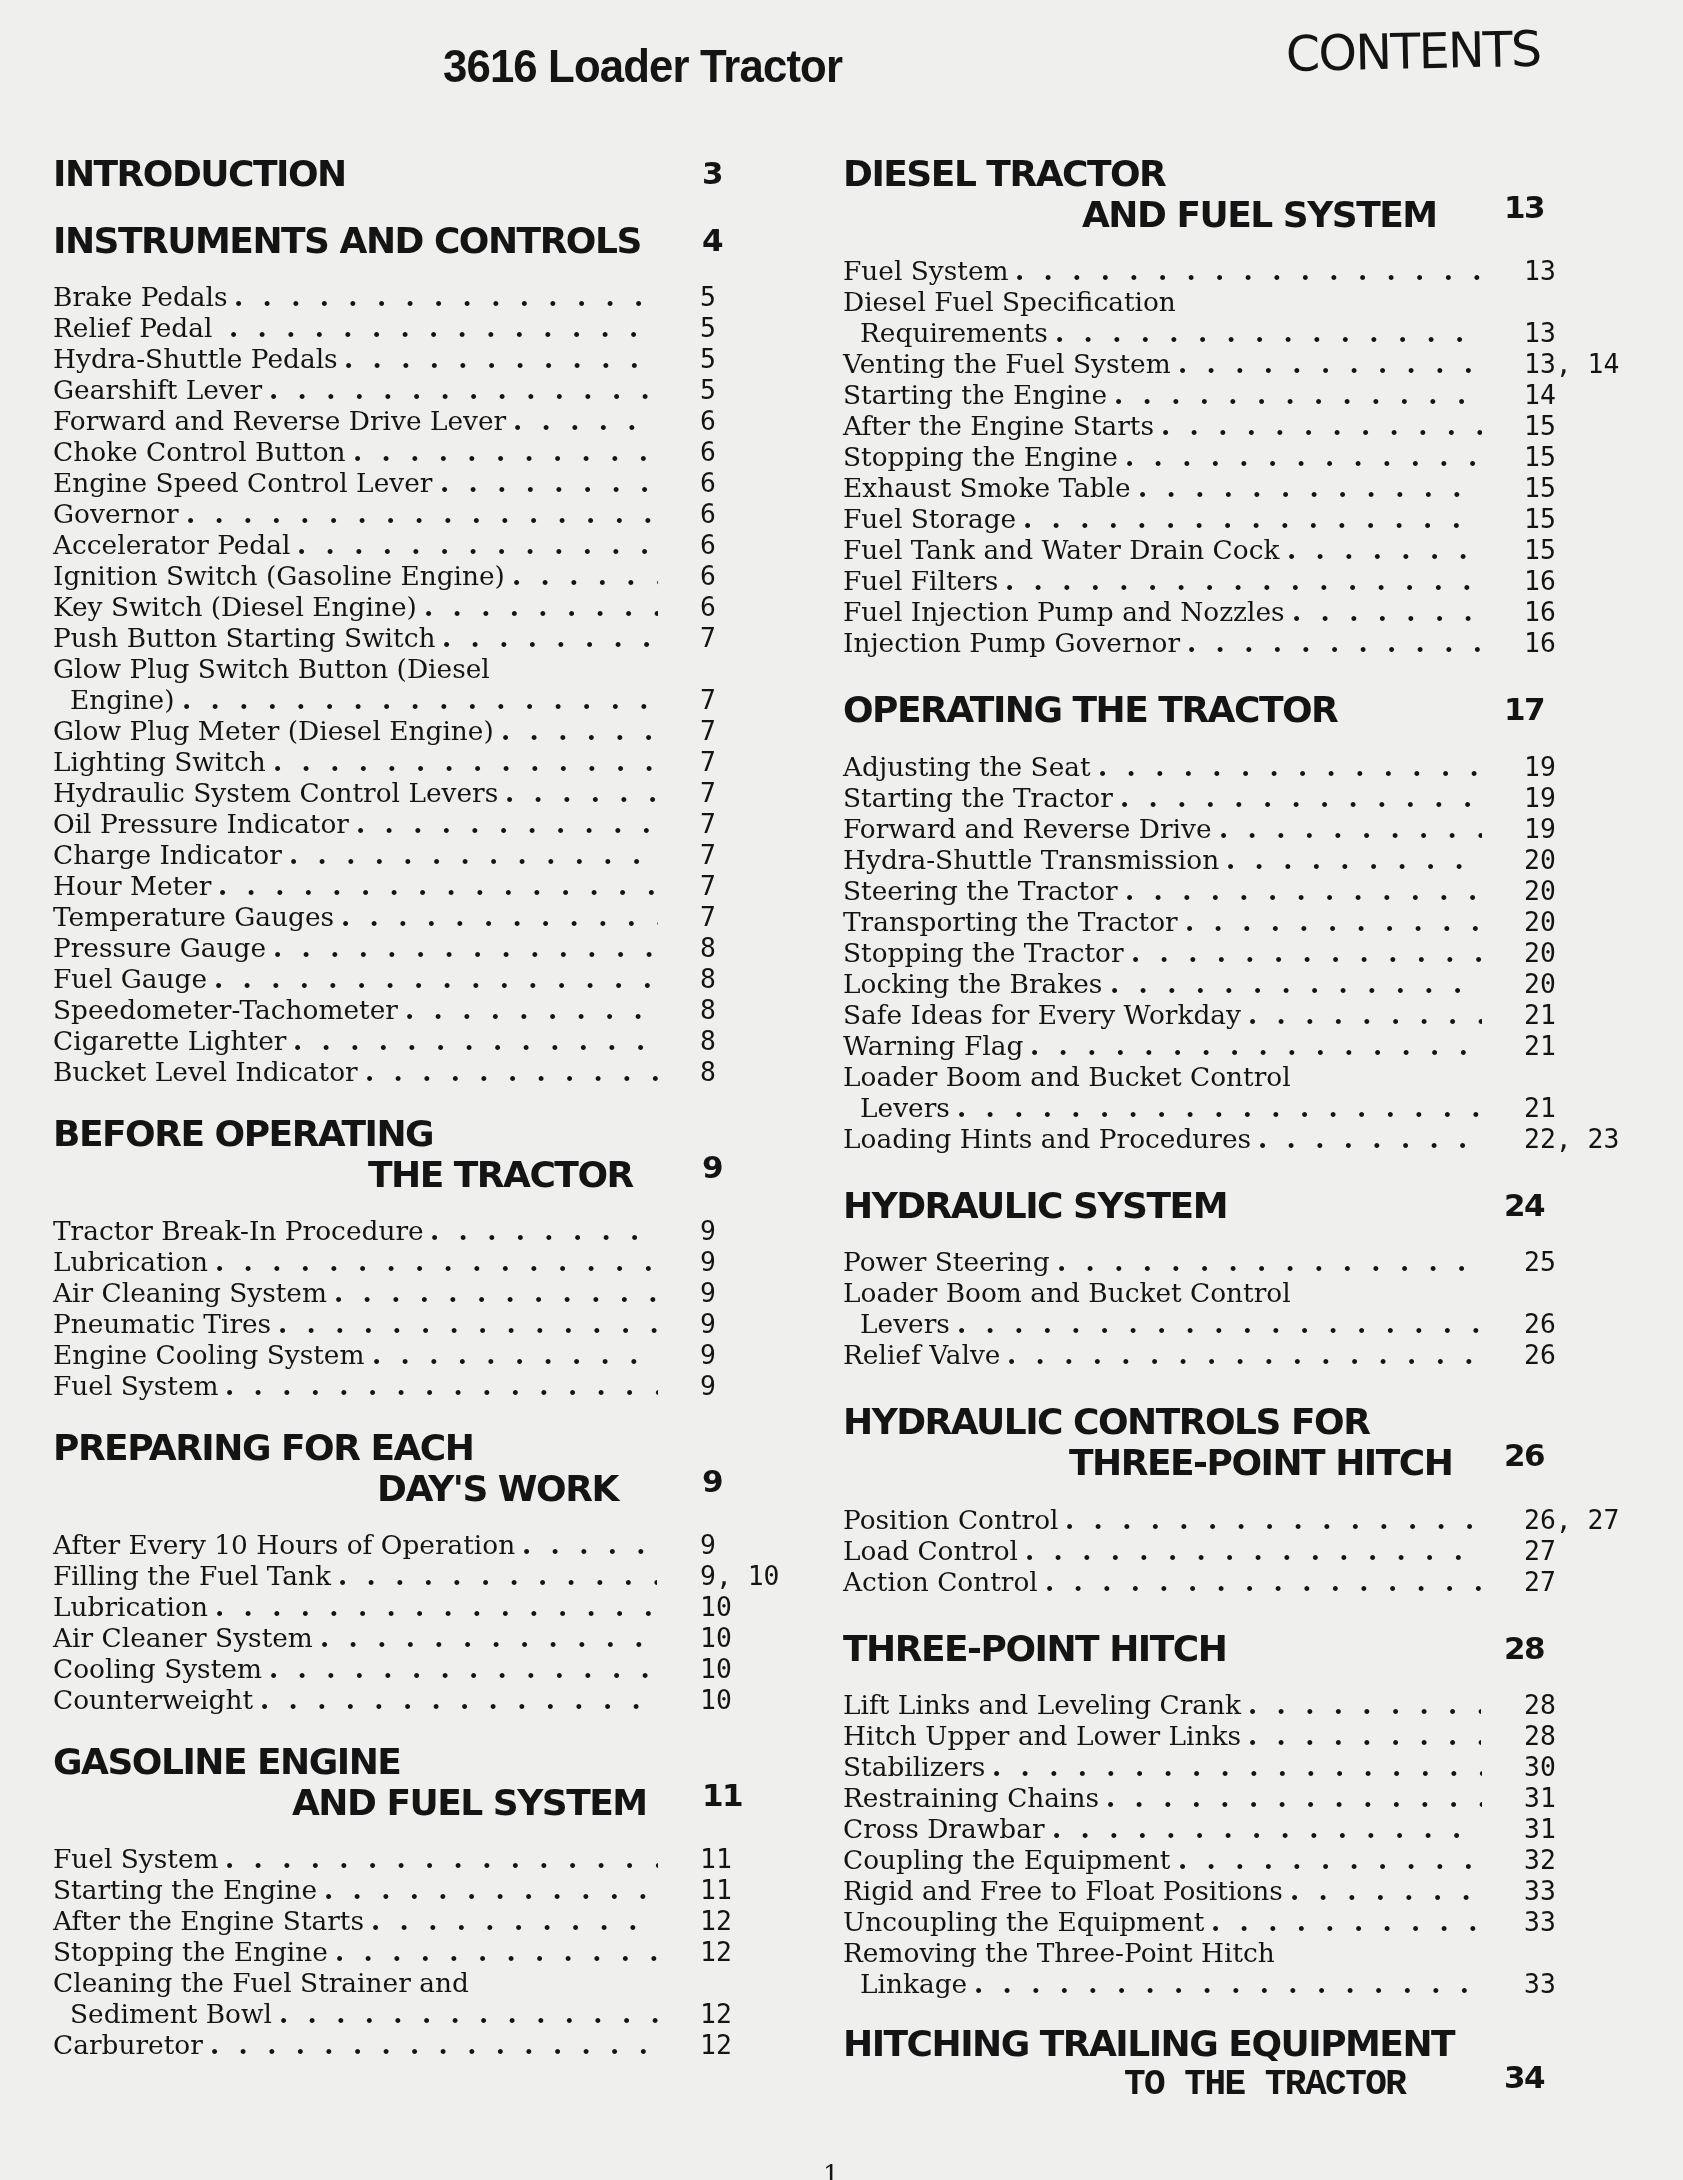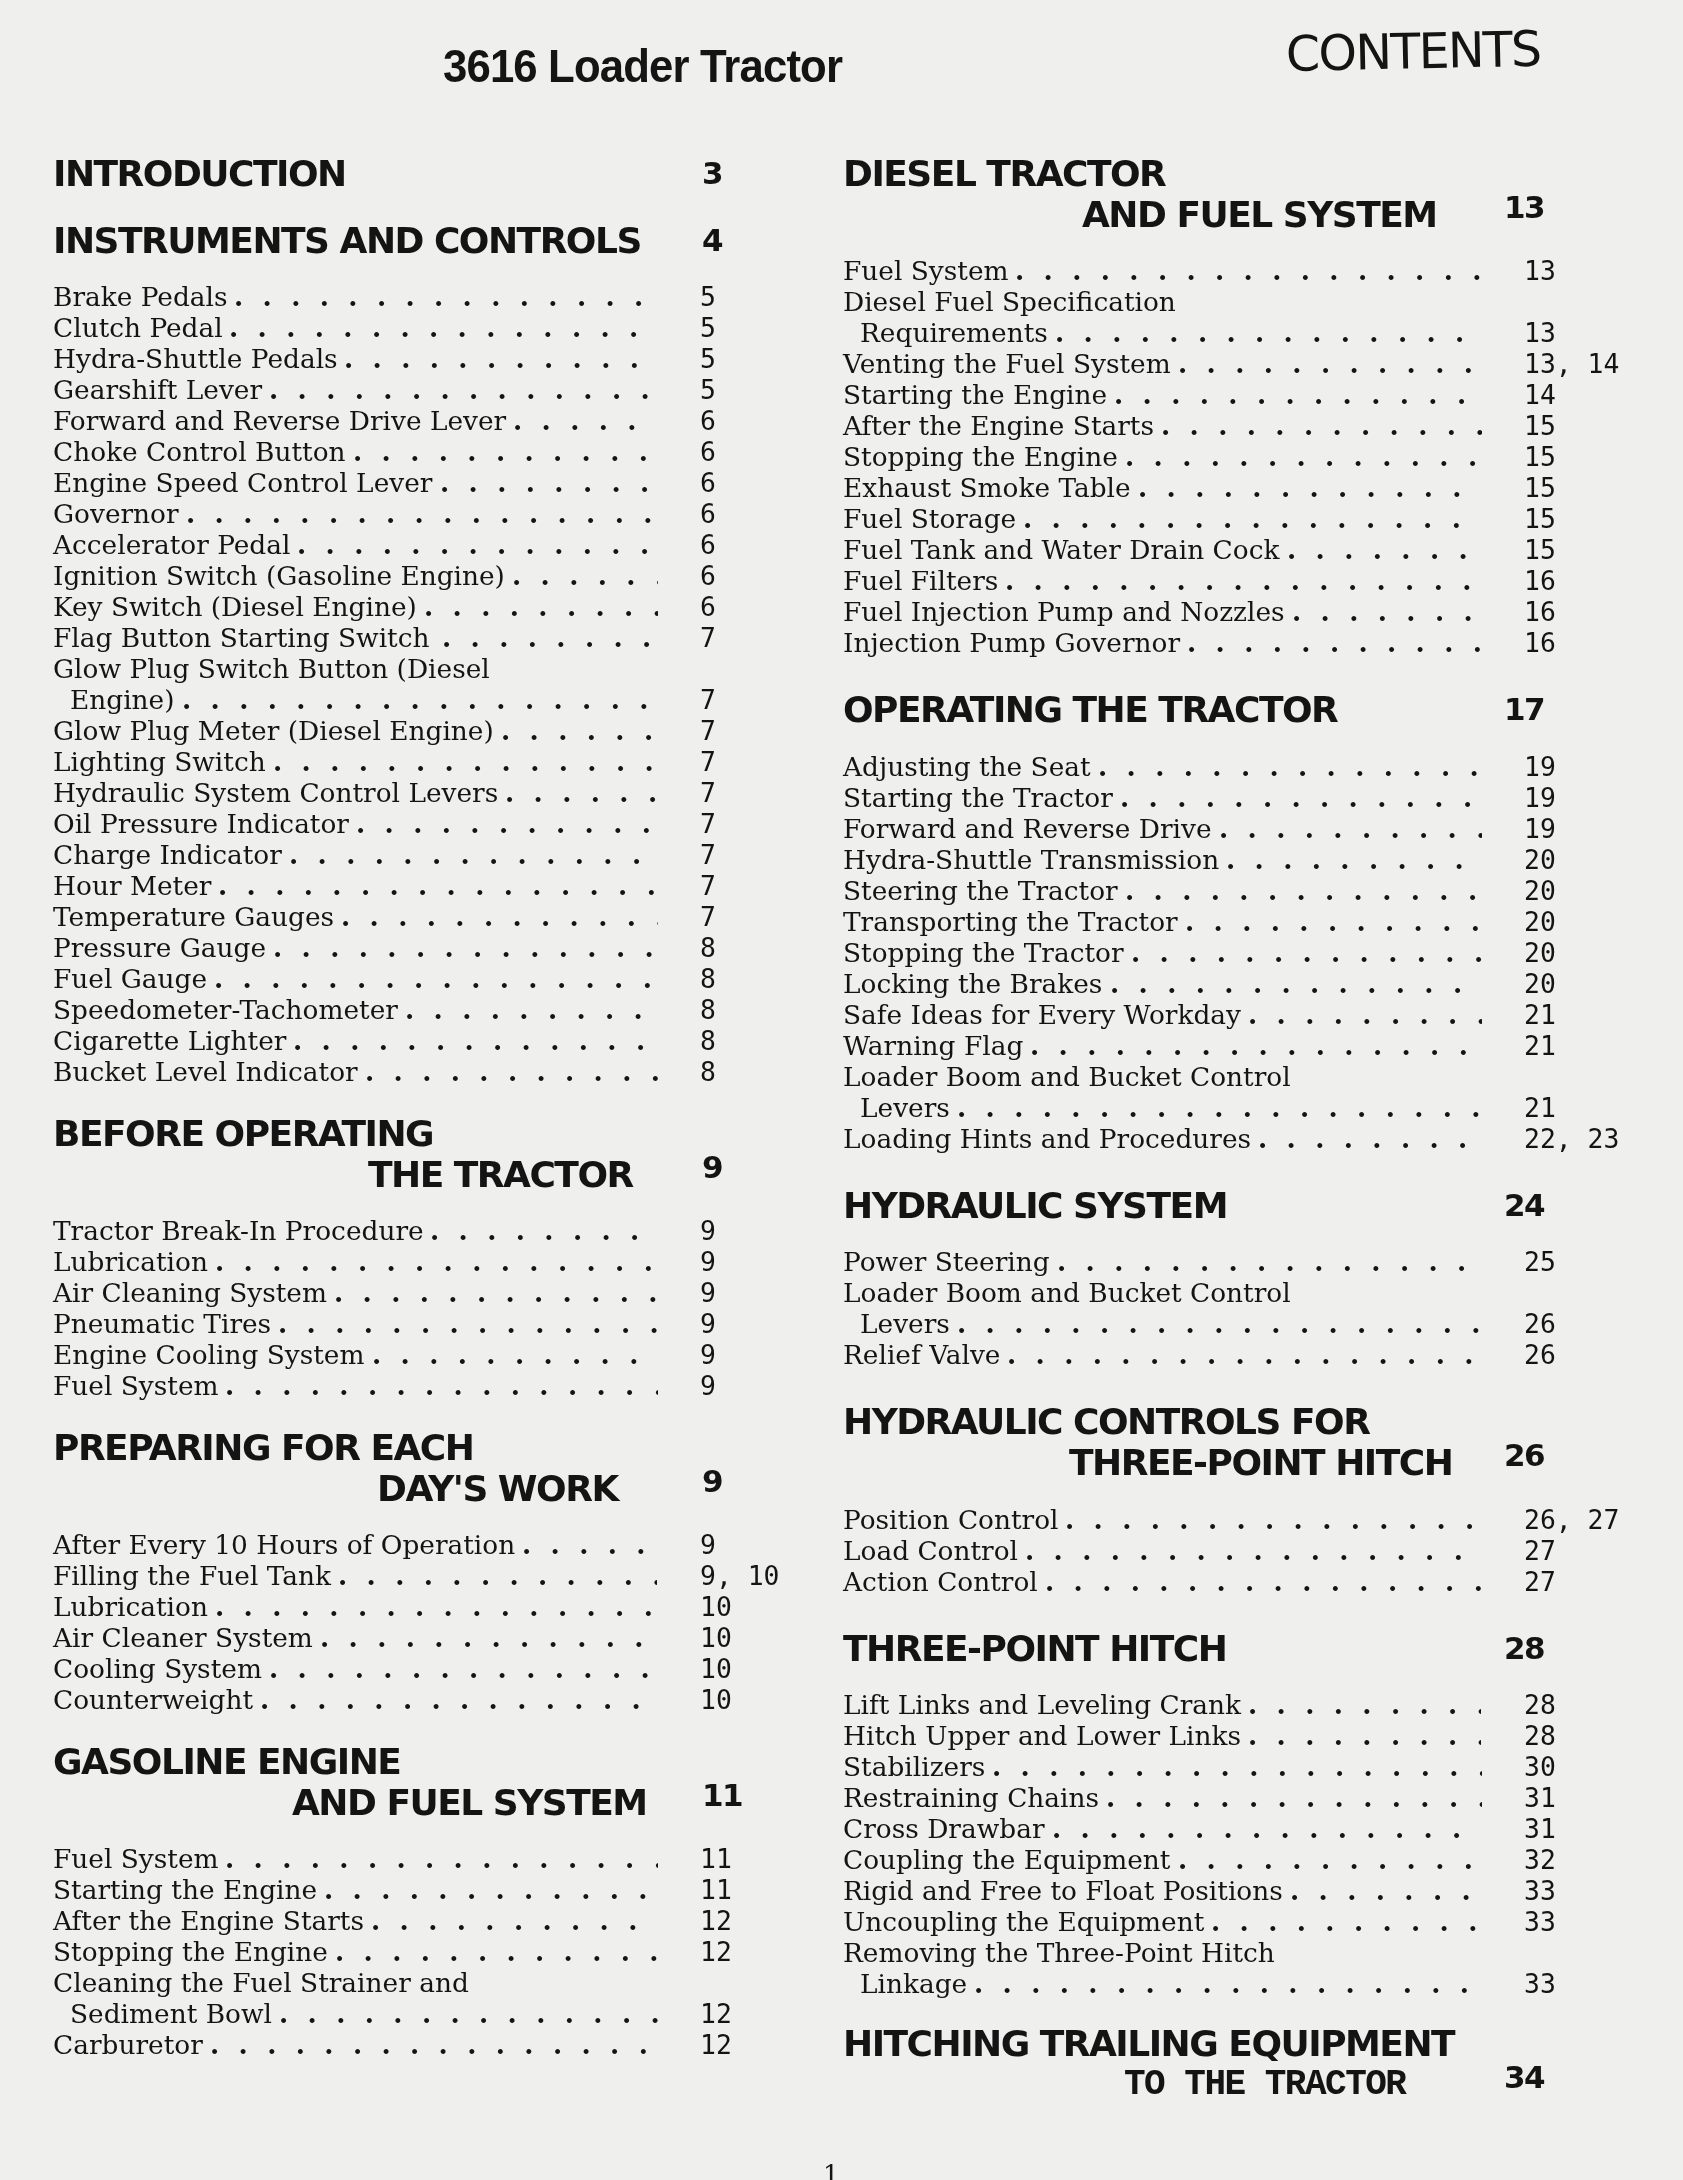--- a/index.html
+++ b/index.html
@@ -79,31 +79,31 @@
         <span class="sec-page" style="left: 649px; top: 0px;">3</span>
       </div>
     </div>
     <div class="section" style="margin-top: 25.6px;">
       <div class="sec-head">
         <span class="l1">INSTRUMENTS AND CONTROLS</span>
         <span class="sec-page" style="left: 649px; top: 0px;">4</span>
       </div>
       <div class="entries">
         <div class="entry"><span class="txt">Brake Pedals</span><span class="dots" style="left: 181px; width: 423px;">. . . . . . . . . . . . . . . . . . . . . . . . . . . . . . . . . . . .</span><span class="pg" style="left: 647px;">5</span></div>
-        <div class="entry"><span class="txt">Clutch Pedal</span><span class="dots" style="left: 176px; width: 428px;">. . . . . . . . . . . . . . . . . . . . . . . . . . . . . . . . . . . .</span><span class="pg" style="left: 647px;">5</span></div>
+        <div class="entry"><span class="txt">Relief Pedal</span><span class="dots" style="left: 176px; width: 428px;">. . . . . . . . . . . . . . . . . . . . . . . . . . . . . . . . . . . .</span><span class="pg" style="left: 647px;">5</span></div>
         <div class="entry"><span class="txt">Hydra-Shuttle Pedals</span><span class="dots" style="left: 291px; width: 313px;">. . . . . . . . . . . . . . . . . . . . . . . . . . . . . . . . . . . .</span><span class="pg" style="left: 647px;">5</span></div>
         <div class="entry"><span class="txt">Gearshift Lever</span><span class="dots" style="left: 216px; width: 388px;">. . . . . . . . . . . . . . . . . . . . . . . . . . . . . . . . . . . .</span><span class="pg" style="left: 647px;">5</span></div>
         <div class="entry"><span class="txt">Forward and Reverse Drive Lever</span><span class="dots" style="left: 460px; width: 145px;">. . . . . . . . . . . . . . . . . . . . . . . . . . . . . . . . . . . .</span><span class="pg" style="left: 647px;">6</span></div>
         <div class="entry"><span class="txt">Choke Control Button</span><span class="dots" style="left: 300px; width: 305px;">. . . . . . . . . . . . . . . . . . . . . . . . . . . . . . . . . . . .</span><span class="pg" style="left: 647px;">6</span></div>
         <div class="entry"><span class="txt">Engine Speed Control Lever</span><span class="dots" style="left: 387px; width: 218px;">. . . . . . . . . . . . . . . . . . . . . . . . . . . . . . . . . . . .</span><span class="pg" style="left: 647px;">6</span></div>
         <div class="entry"><span class="txt">Governor</span><span class="dots" style="left: 133px; width: 472px;">. . . . . . . . . . . . . . . . . . . . . . . . . . . . . . . . . . . .</span><span class="pg" style="left: 647px;">6</span></div>
         <div class="entry"><span class="txt">Accelerator Pedal</span><span class="dots" style="left: 244px; width: 360px;">. . . . . . . . . . . . . . . . . . . . . . . . . . . . . . . . . . . .</span><span class="pg" style="left: 647px;">6</span></div>
         <div class="entry"><span class="txt">Ignition Switch (Gasoline Engine)</span><span class="dots" style="left: 459px; width: 146px;">. . . . . . . . . . . . . . . . . . . . . . . . . . . . . . . . . . . .</span><span class="pg" style="left: 647px;">6</span></div>
         <div class="entry"><span class="txt">Key Switch (Diesel Engine)</span><span class="dots" style="left: 371px; width: 234px;">. . . . . . . . . . . . . . . . . . . . . . . . . . . . . . . . . . . .</span><span class="pg" style="left: 647px;">6</span></div>
-        <div class="entry"><span class="txt">Flag Button Starting Switch</span><span class="dots" style="left: 389px; width: 216px;">. . . . . . . . . . . . . . . . . . . . . . . . . . . . . . . . . . . .</span><span class="pg" style="left: 647px;">7</span></div>
+        <div class="entry"><span class="txt">Push Button Starting Switch</span><span class="dots" style="left: 389px; width: 216px;">. . . . . . . . . . . . . . . . . . . . . . . . . . . . . . . . . . . .</span><span class="pg" style="left: 647px;">7</span></div>
         <div class="entry"><span class="txt">Glow Plug Switch Button (Diesel</span></div>
         <div class="entry cont"><span class="txt">Engine)</span><span class="dots" style="left: 129px; width: 476px;">. . . . . . . . . . . . . . . . . . . . . . . . . . . . . . . . . . . .</span><span class="pg" style="left: 647px;">7</span></div>
         <div class="entry"><span class="txt">Glow Plug Meter (Diesel Engine)</span><span class="dots" style="left: 448px; width: 157px;">. . . . . . . . . . . . . . . . . . . . . . . . . . . . . . . . . . . .</span><span class="pg" style="left: 647px;">7</span></div>
         <div class="entry"><span class="txt">Lighting Switch</span><span class="dots" style="left: 220px; width: 385px;">. . . . . . . . . . . . . . . . . . . . . . . . . . . . . . . . . . . .</span><span class="pg" style="left: 647px;">7</span></div>
         <div class="entry"><span class="txt">Hydraulic System Control Levers</span><span class="dots" style="left: 452px; width: 152px;">. . . . . . . . . . . . . . . . . . . . . . . . . . . . . . . . . . . .</span><span class="pg" style="left: 647px;">7</span></div>
         <div class="entry"><span class="txt">Oil Pressure Indicator</span><span class="dots" style="left: 303px; width: 302px;">. . . . . . . . . . . . . . . . . . . . . . . . . . . . . . . . . . . .</span><span class="pg" style="left: 647px;">7</span></div>
         <div class="entry"><span class="txt">Charge Indicator</span><span class="dots" style="left: 236px; width: 369px;">. . . . . . . . . . . . . . . . . . . . . . . . . . . . . . . . . . . .</span><span class="pg" style="left: 647px;">7</span></div>
         <div class="entry"><span class="txt">Hour Meter</span><span class="dots" style="left: 165px; width: 440px;">. . . . . . . . . . . . . . . . . . . . . . . . . . . . . . . . . . . .</span><span class="pg" style="left: 647px;">7</span></div>
         <div class="entry"><span class="txt">Temperature Gauges</span><span class="dots" style="left: 288px; width: 317px;">. . . . . . . . . . . . . . . . . . . . . . . . . . . . . . . . . . . .</span><span class="pg" style="left: 647px;">7</span></div>
         <div class="entry"><span class="txt">Pressure Gauge</span><span class="dots" style="left: 220px; width: 385px;">. . . . . . . . . . . . . . . . . . . . . . . . . . . . . . . . . . . .</span><span class="pg" style="left: 647px;">8</span></div>

